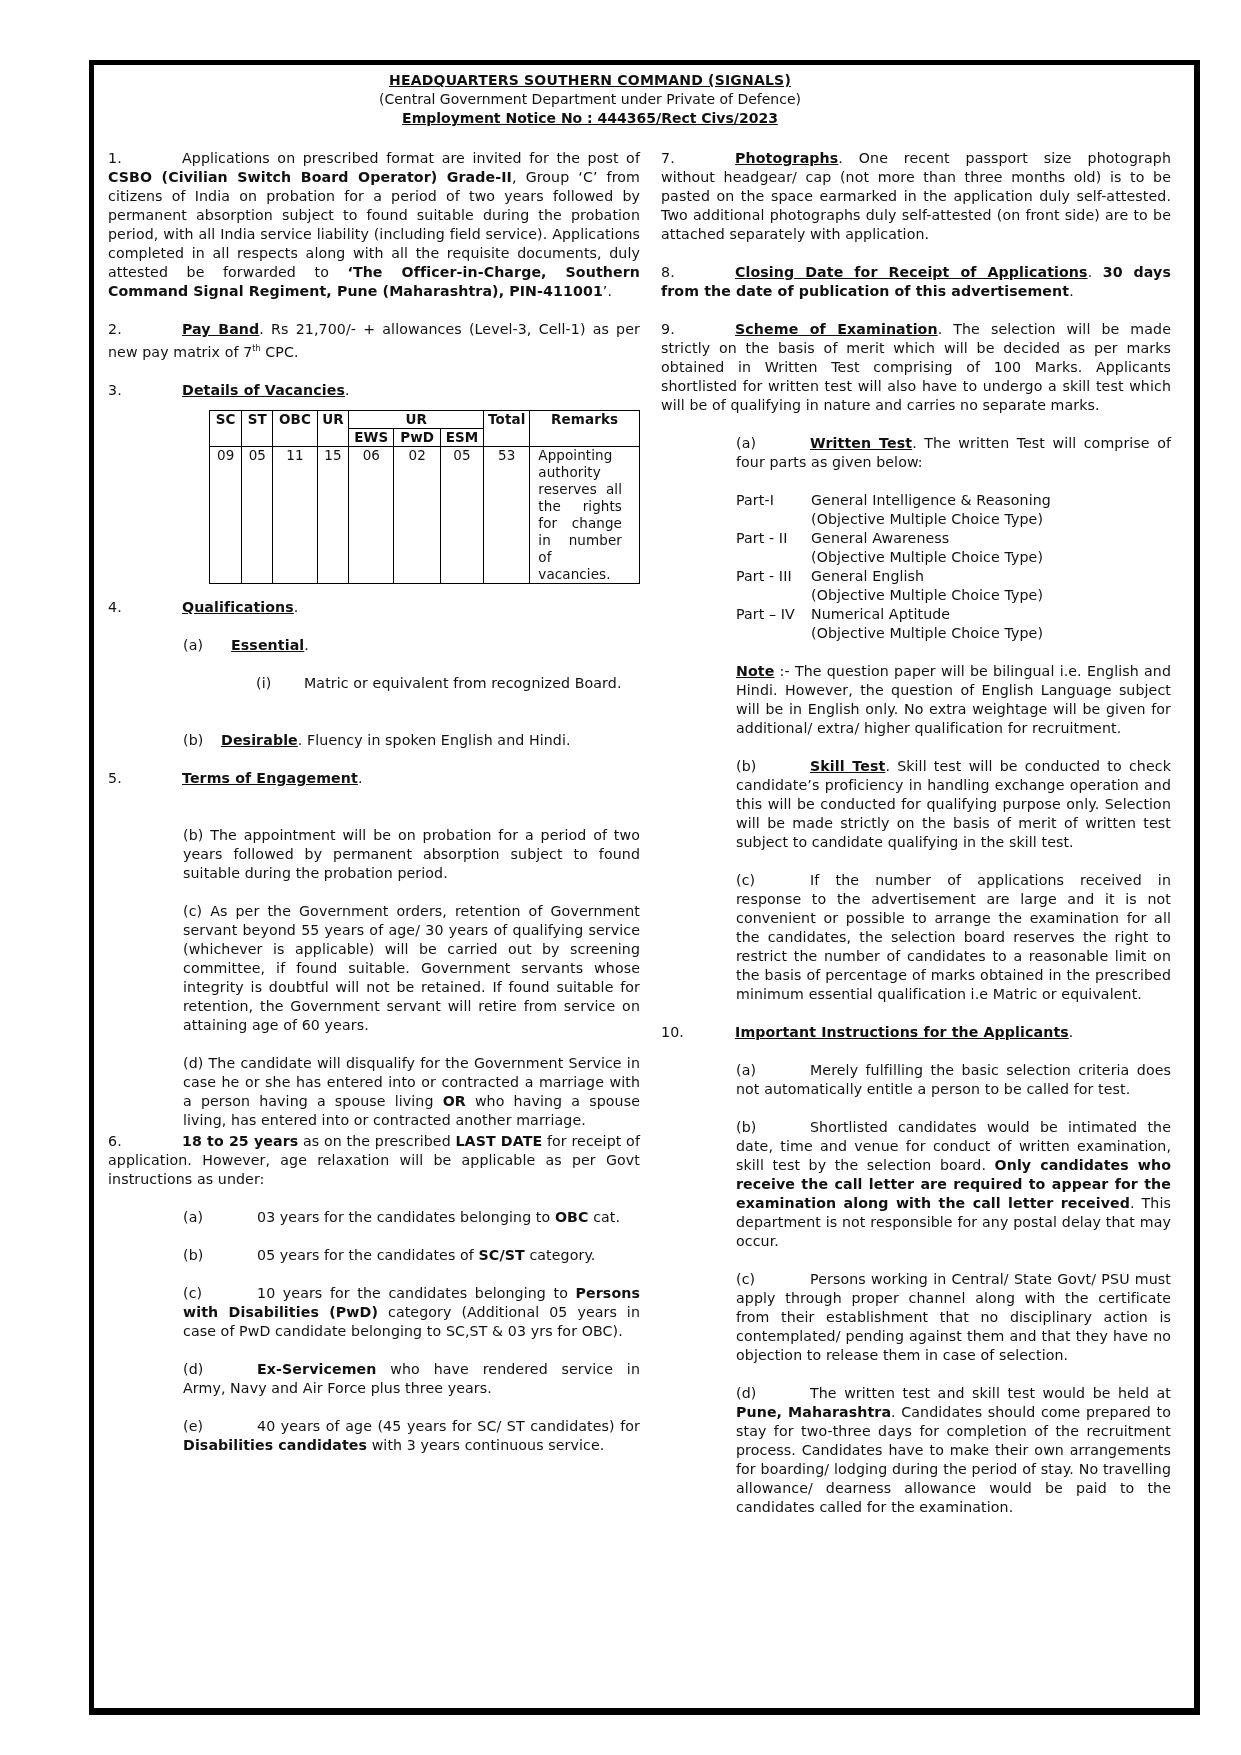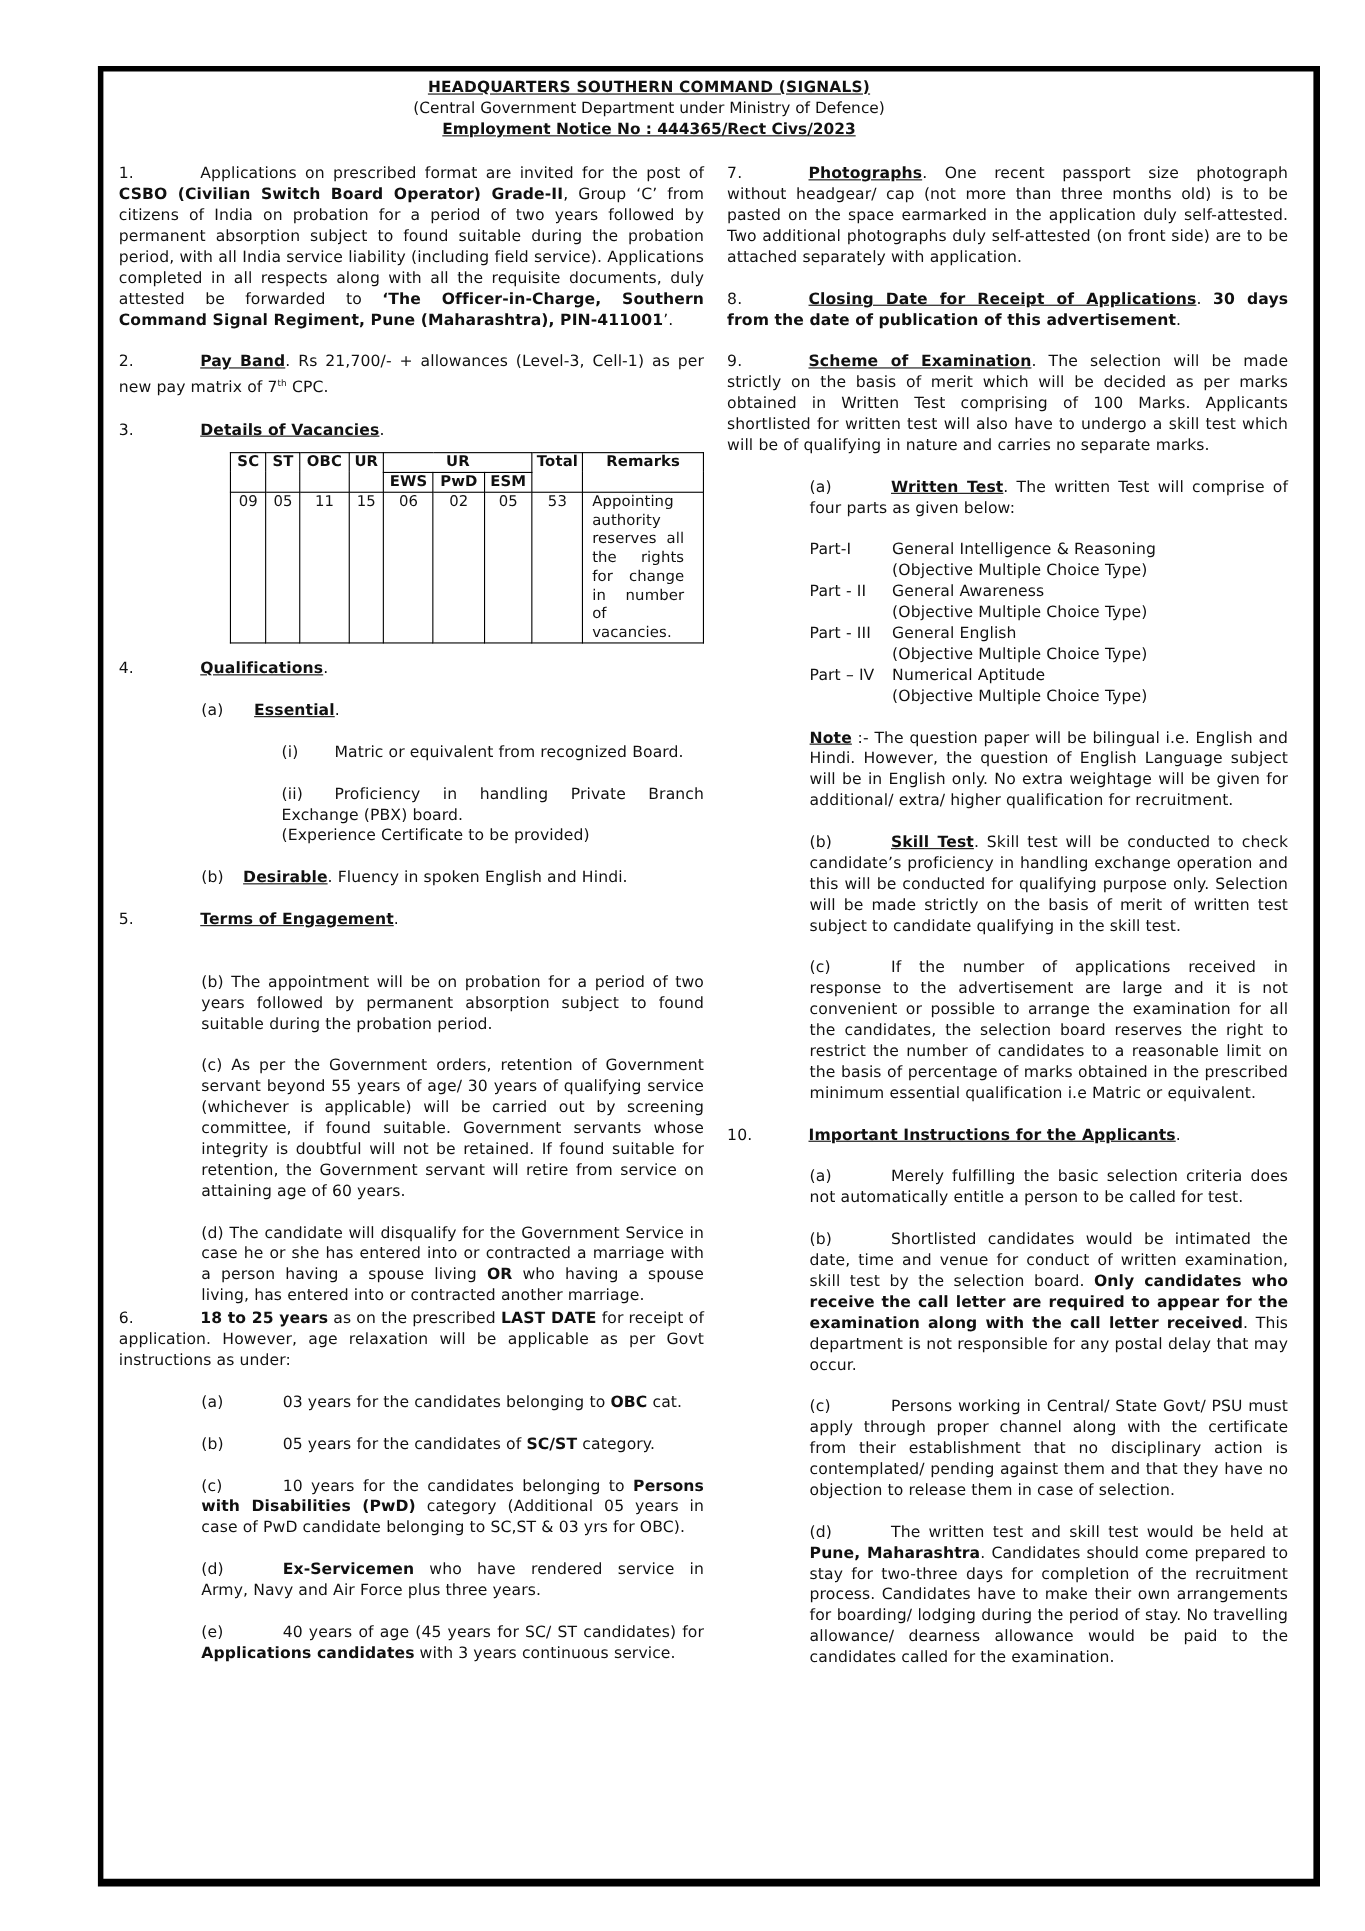--- a/index.html
+++ b/index.html
@@ -29,21 +29,21 @@
   table.vac th { font-weight: bold; }
   table.vac td.rem { text-align: justify; width: 88px; padding: 0 17px 0 8px; }
   .parts { display: grid; grid-template-columns: 75px 1fr; }
 </style>
 </head>
 <body>
 
 <div class="frame"></div>
 
 <div class="hdr t1">HEADQUARTERS SOUTHERN COMMAND (SIGNALS)</div>
-<div class="hdr t2">(Central Government Department under Ministry of Defence)</div>
+<div class="hdr t2">(Central Government Department under Private of Defence)</div>
 <div class="hdr t3">Employment Notice No : 444365/Rect Civs/2023</div>
 
 <div class="col colL">
 
   <p class="p">
     <span class="num">1.</span><span>Applications on prescribed format are invited for the post of </span><b>CSBO (Civilian Switch Board Operator) Grade-II</b><span>, Group ‘C’ from citizens of India on probation for a period of two years followed by permanent absorption subject to found suitable during the probation period, with all India service liability (including field service). Applications completed in all respects along with all the requisite documents, duly attested be forwarded to </span><b>‘The Officer-in-Charge, Southern Command Signal Regiment, Pune (Maharashtra), PIN-411001</b><span>’.</span>
   </p>
   <div class="gap"></div>
 
   <p class="p">
@@ -91,23 +91,20 @@
   </p>
   <div class="gap"></div>
   <p class="p ind">
     <span class="sub">(a)</span><span class="u">Essential</span>.
   </p>
   <div class="gap"></div>
   <p class="p ind2">
     <span class="sub">(i)</span><span>Matric or equivalent from recognized Board.</span>
   </p>
   <div class="gap"></div>
-  <p class="p ind2">
-    <span class="sub">(ii)</span><span>Proficiency in handling Private Branch Exchange (PBX) board.</span><br><span>(Experience Certificate to be provided)</span>
-  </p>
   <div class="gap"></div>
   <p class="p ind">
     <span style="display:inline-block;width:38px">(b)</span><span class="u">Desirable</span><span>.   Fluency in spoken English and Hindi.</span>
   </p>
   <div class="gap"></div>
 
   <p class="p">
     <span class="num">5.</span><span class="u">Terms of Engagement</span>.
   </p>
   <div class="gap"></div>
@@ -135,21 +132,21 @@
   <div class="gap"></div>
   <p class="p ind">
     <span class="subw">(c)</span><span>10 years for the candidates belonging to </span><b>Persons with Disabilities (PwD)</b><span> category (Additional 05 years in case of PwD candidate belonging to SC,ST &amp; 03 yrs for OBC).</span>
   </p>
   <div class="gap"></div>
   <p class="p ind">
     <span class="subw">(d)</span><b>Ex-Servicemen</b><span> who have rendered service in Army, Navy and Air Force plus three years.</span>
   </p>
   <div class="gap"></div>
   <p class="p ind">
-    <span class="subw">(e)</span><span>40 years of age (45 years for SC/ ST candidates) for </span><b>Applications candidates</b><span> with 3 years continuous service.</span>
+    <span class="subw">(e)</span><span>40 years of age (45 years for SC/ ST candidates) for </span><b>Disabilities candidates</b><span> with 3 years continuous service.</span>
   </p>
 </div>
 
 <div class="col colR">
 
   <p class="p">
     <span class="num">7.</span><span class="u">Photographs</span><span>.      One recent passport size photograph without headgear/ cap (not more than three months old) is to be pasted on the space earmarked in the application duly self-attested. Two additional photographs duly self-attested (on front side) are to be attached separately with application.</span>
   </p>
   <div class="gap"></div>
 

